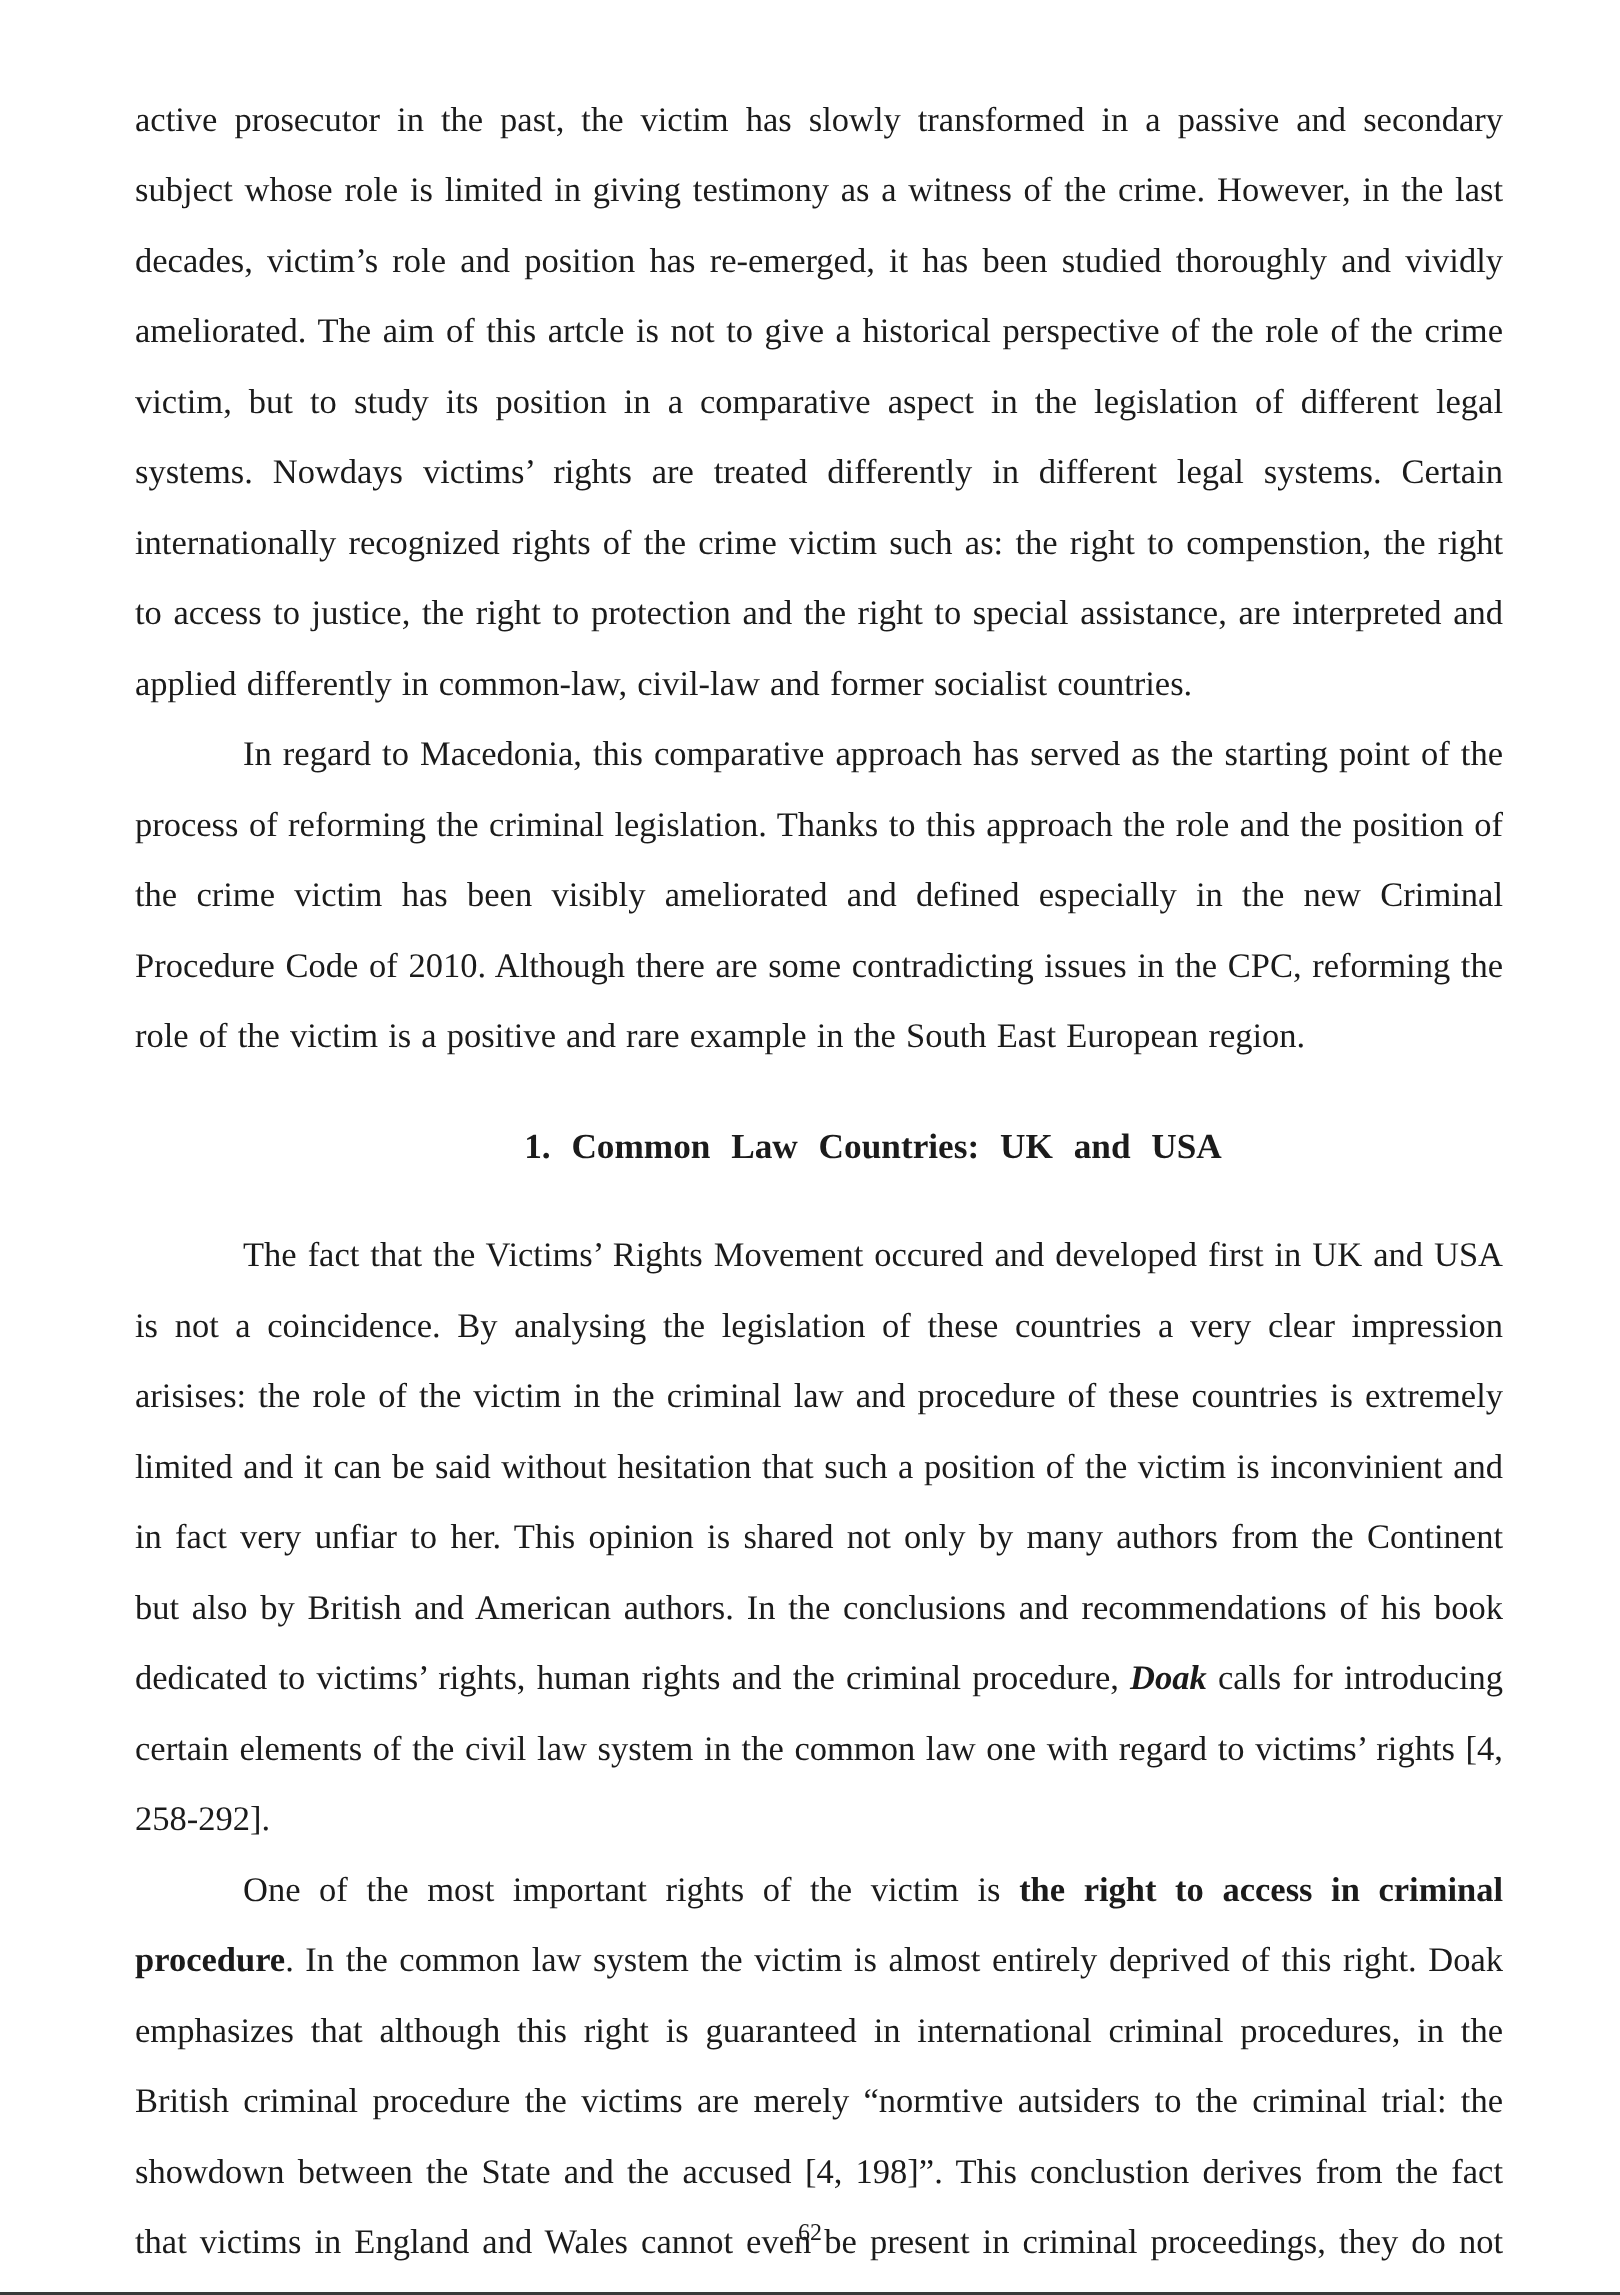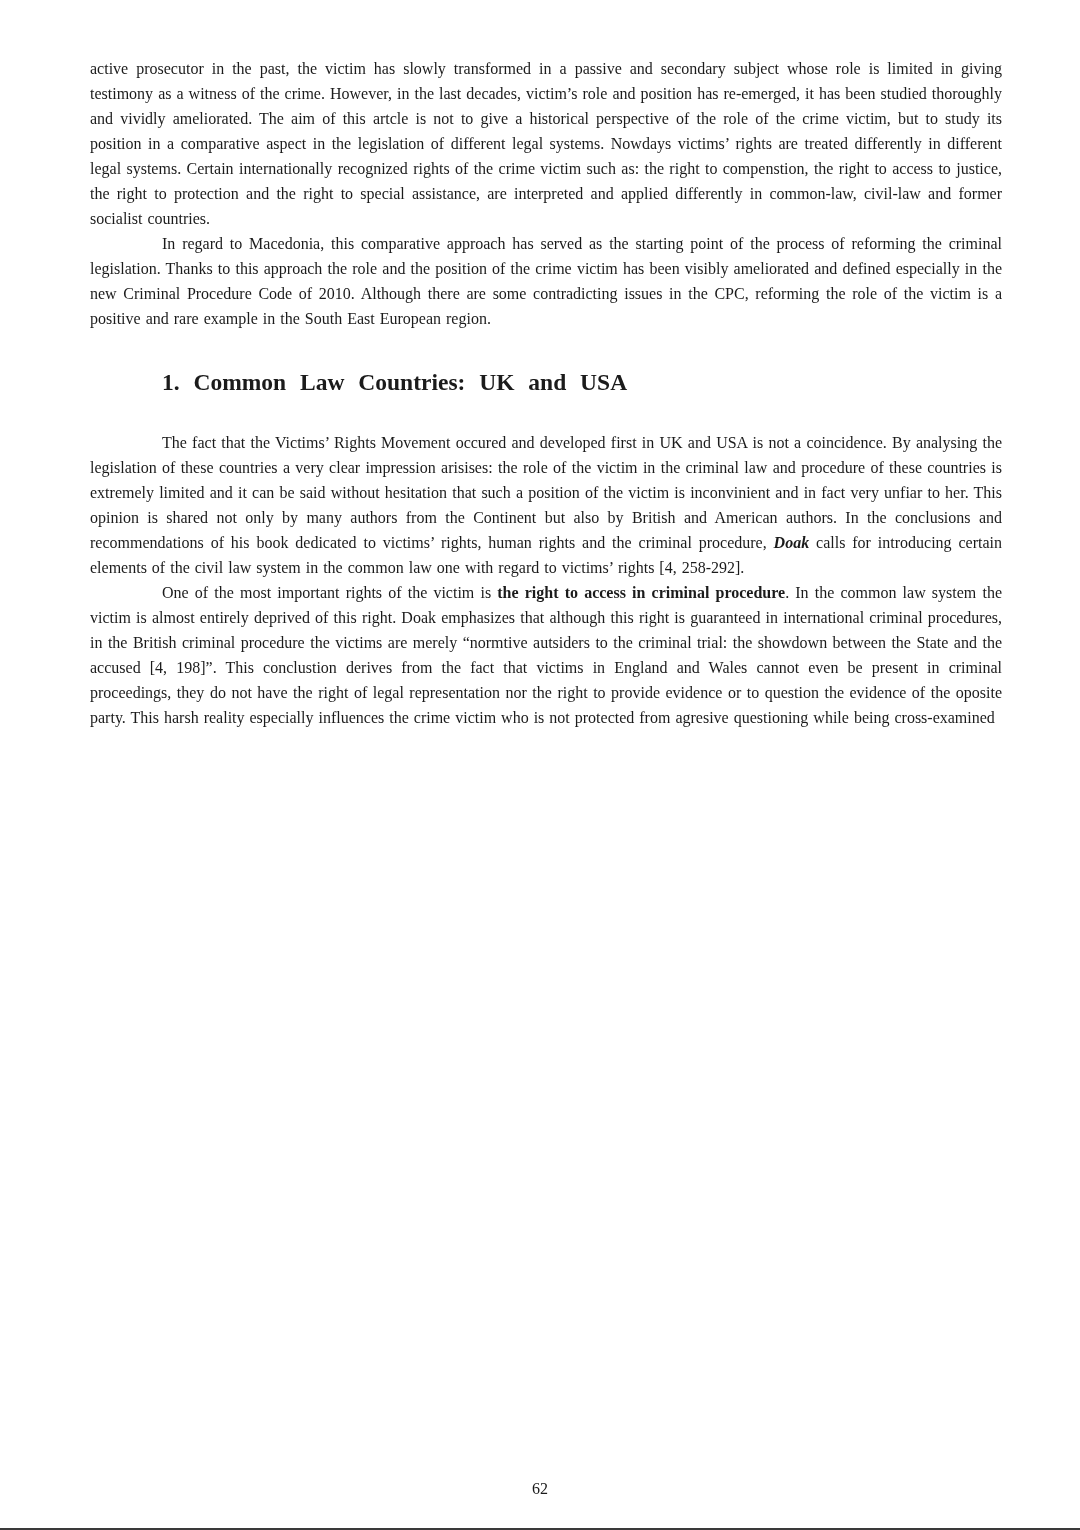--- a/index.html
+++ b/index.html
@@ -21,37 +21,37 @@
     font-family: "Liberation Serif", "DejaVu Serif", serif;
   }
   .body-text {
     position: absolute;
     left: 90px;
     top: 56px;
     width: 912px;
   }
   p.para {
     margin: 0;
-    font-size: 16px;
-    line-height: 25px;
+    font-size: 23px;
+    line-height: 47px;
     text-align: justify;
     text-indent: 72px;
     word-spacing: 1px;
   }
   p.para.first {
     text-indent: 0;
   }
   h2.heading {
     margin: 34px 0 30px 0;
     font-size: 23.5px;
     line-height: 34.7px;
     font-weight: bold;
     text-indent: 72px;
     word-spacing: 0.34em;
-    text-align: left;
+    text-align: center;
   }
   .seg-italic {
     font-style: italic;
     font-weight: bold;
   }
   .seg-bold {
     font-weight: bold;
   }
   .page-number {
     position: absolute;

